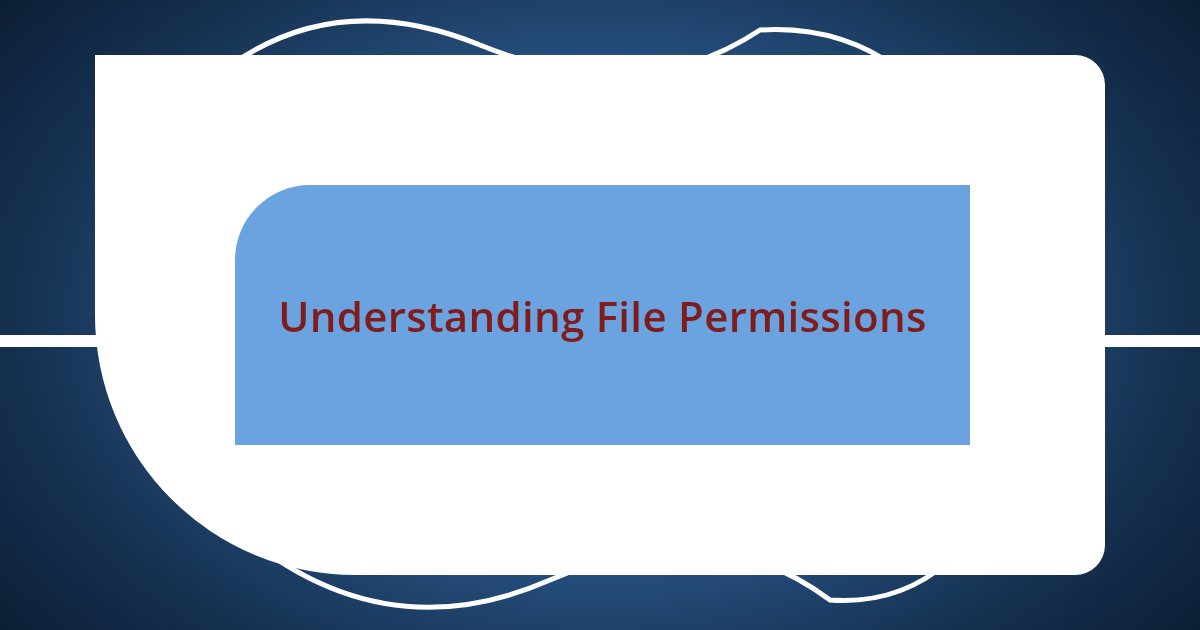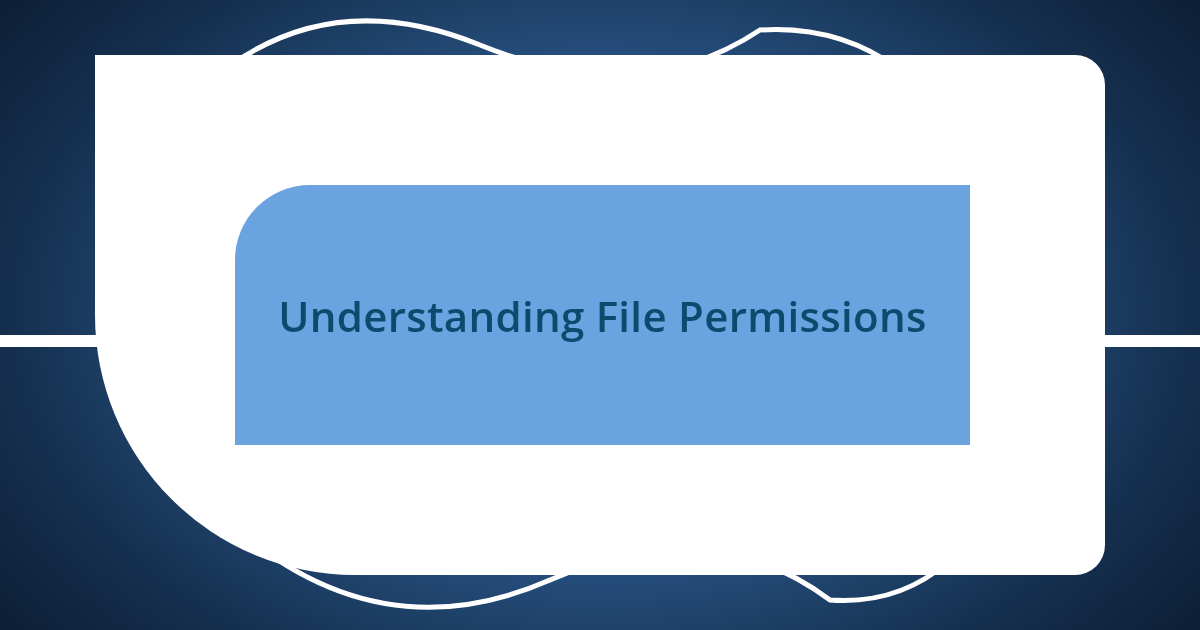--- a/index.html
+++ b/index.html
@@ -56,21 +56,21 @@
       left: 235px;
       width: 735px;
       height: 260px;
       background: #6ba3e0;
       border-radius: 75px 0 0 0;
       display: flex;
       align-items: center;
       justify-content: center;
     }
     .title {
-      color: #0c4a6e;
+      color: #7f1d1d;
       font-size: 42px;
       font-weight: 600;
       text-align: center;
       letter-spacing: 0.3px;
     }
   </style>
 </head>
 <body>
 
 <div class="background"></div>

